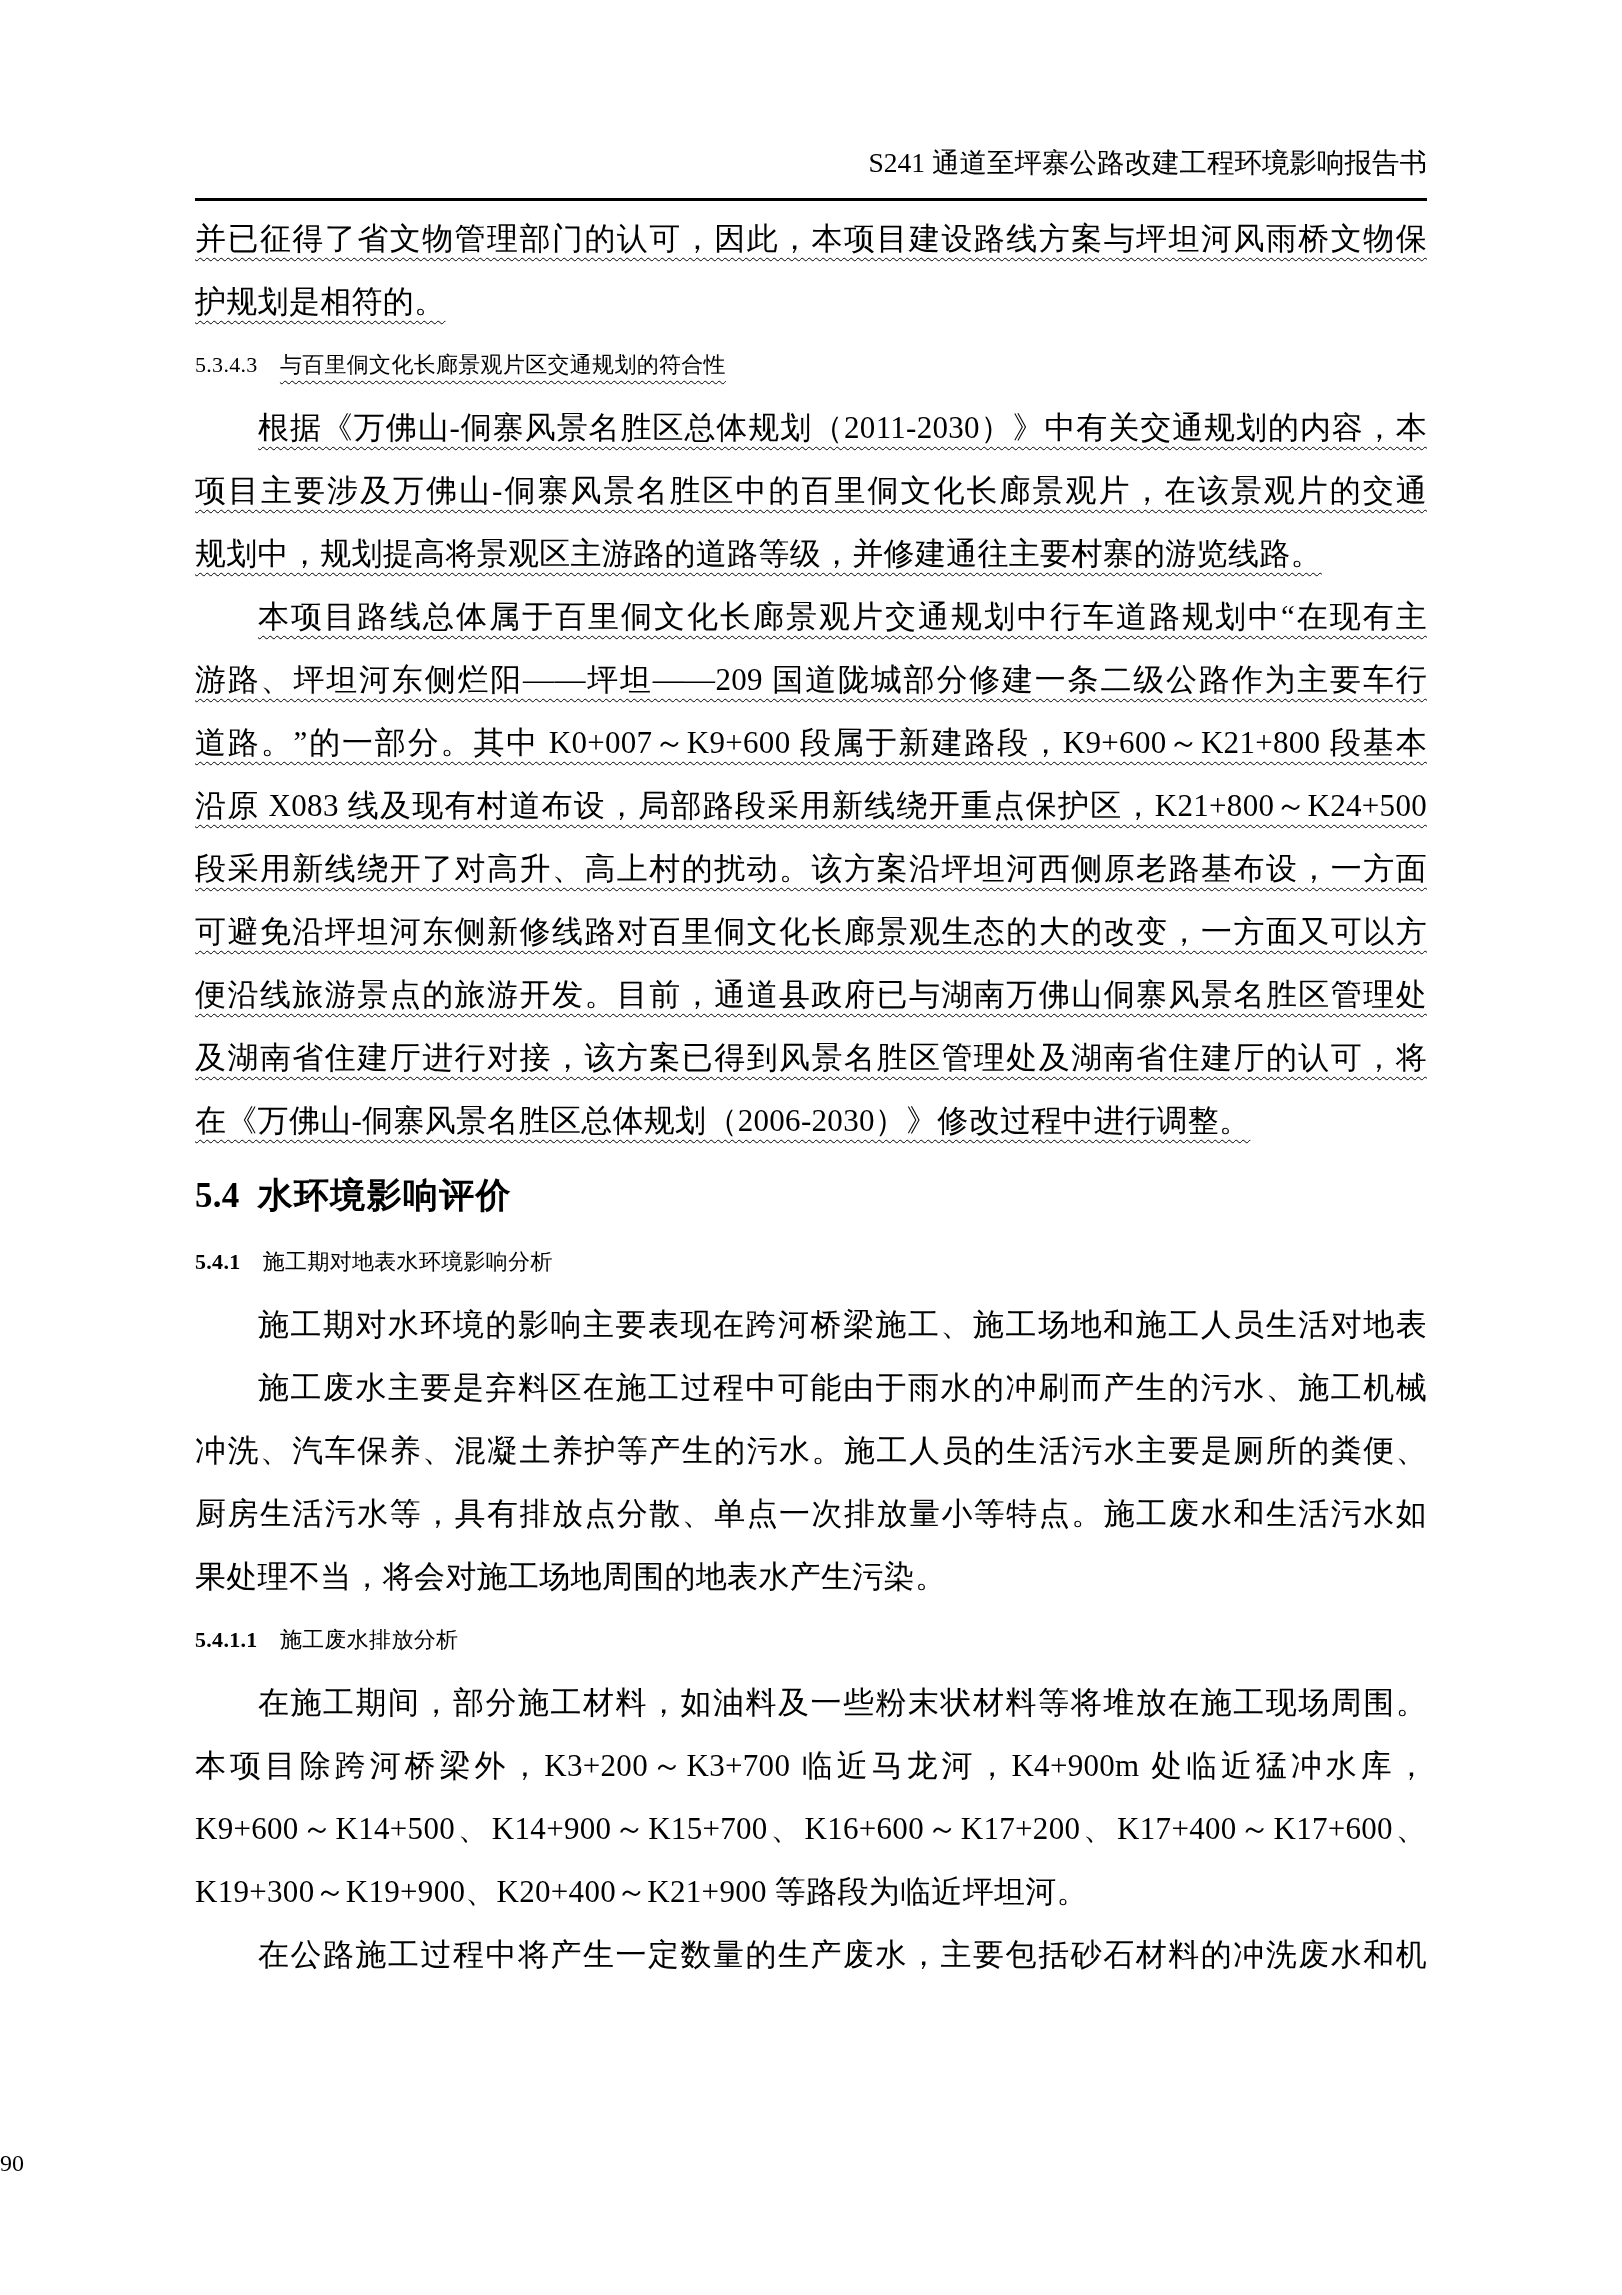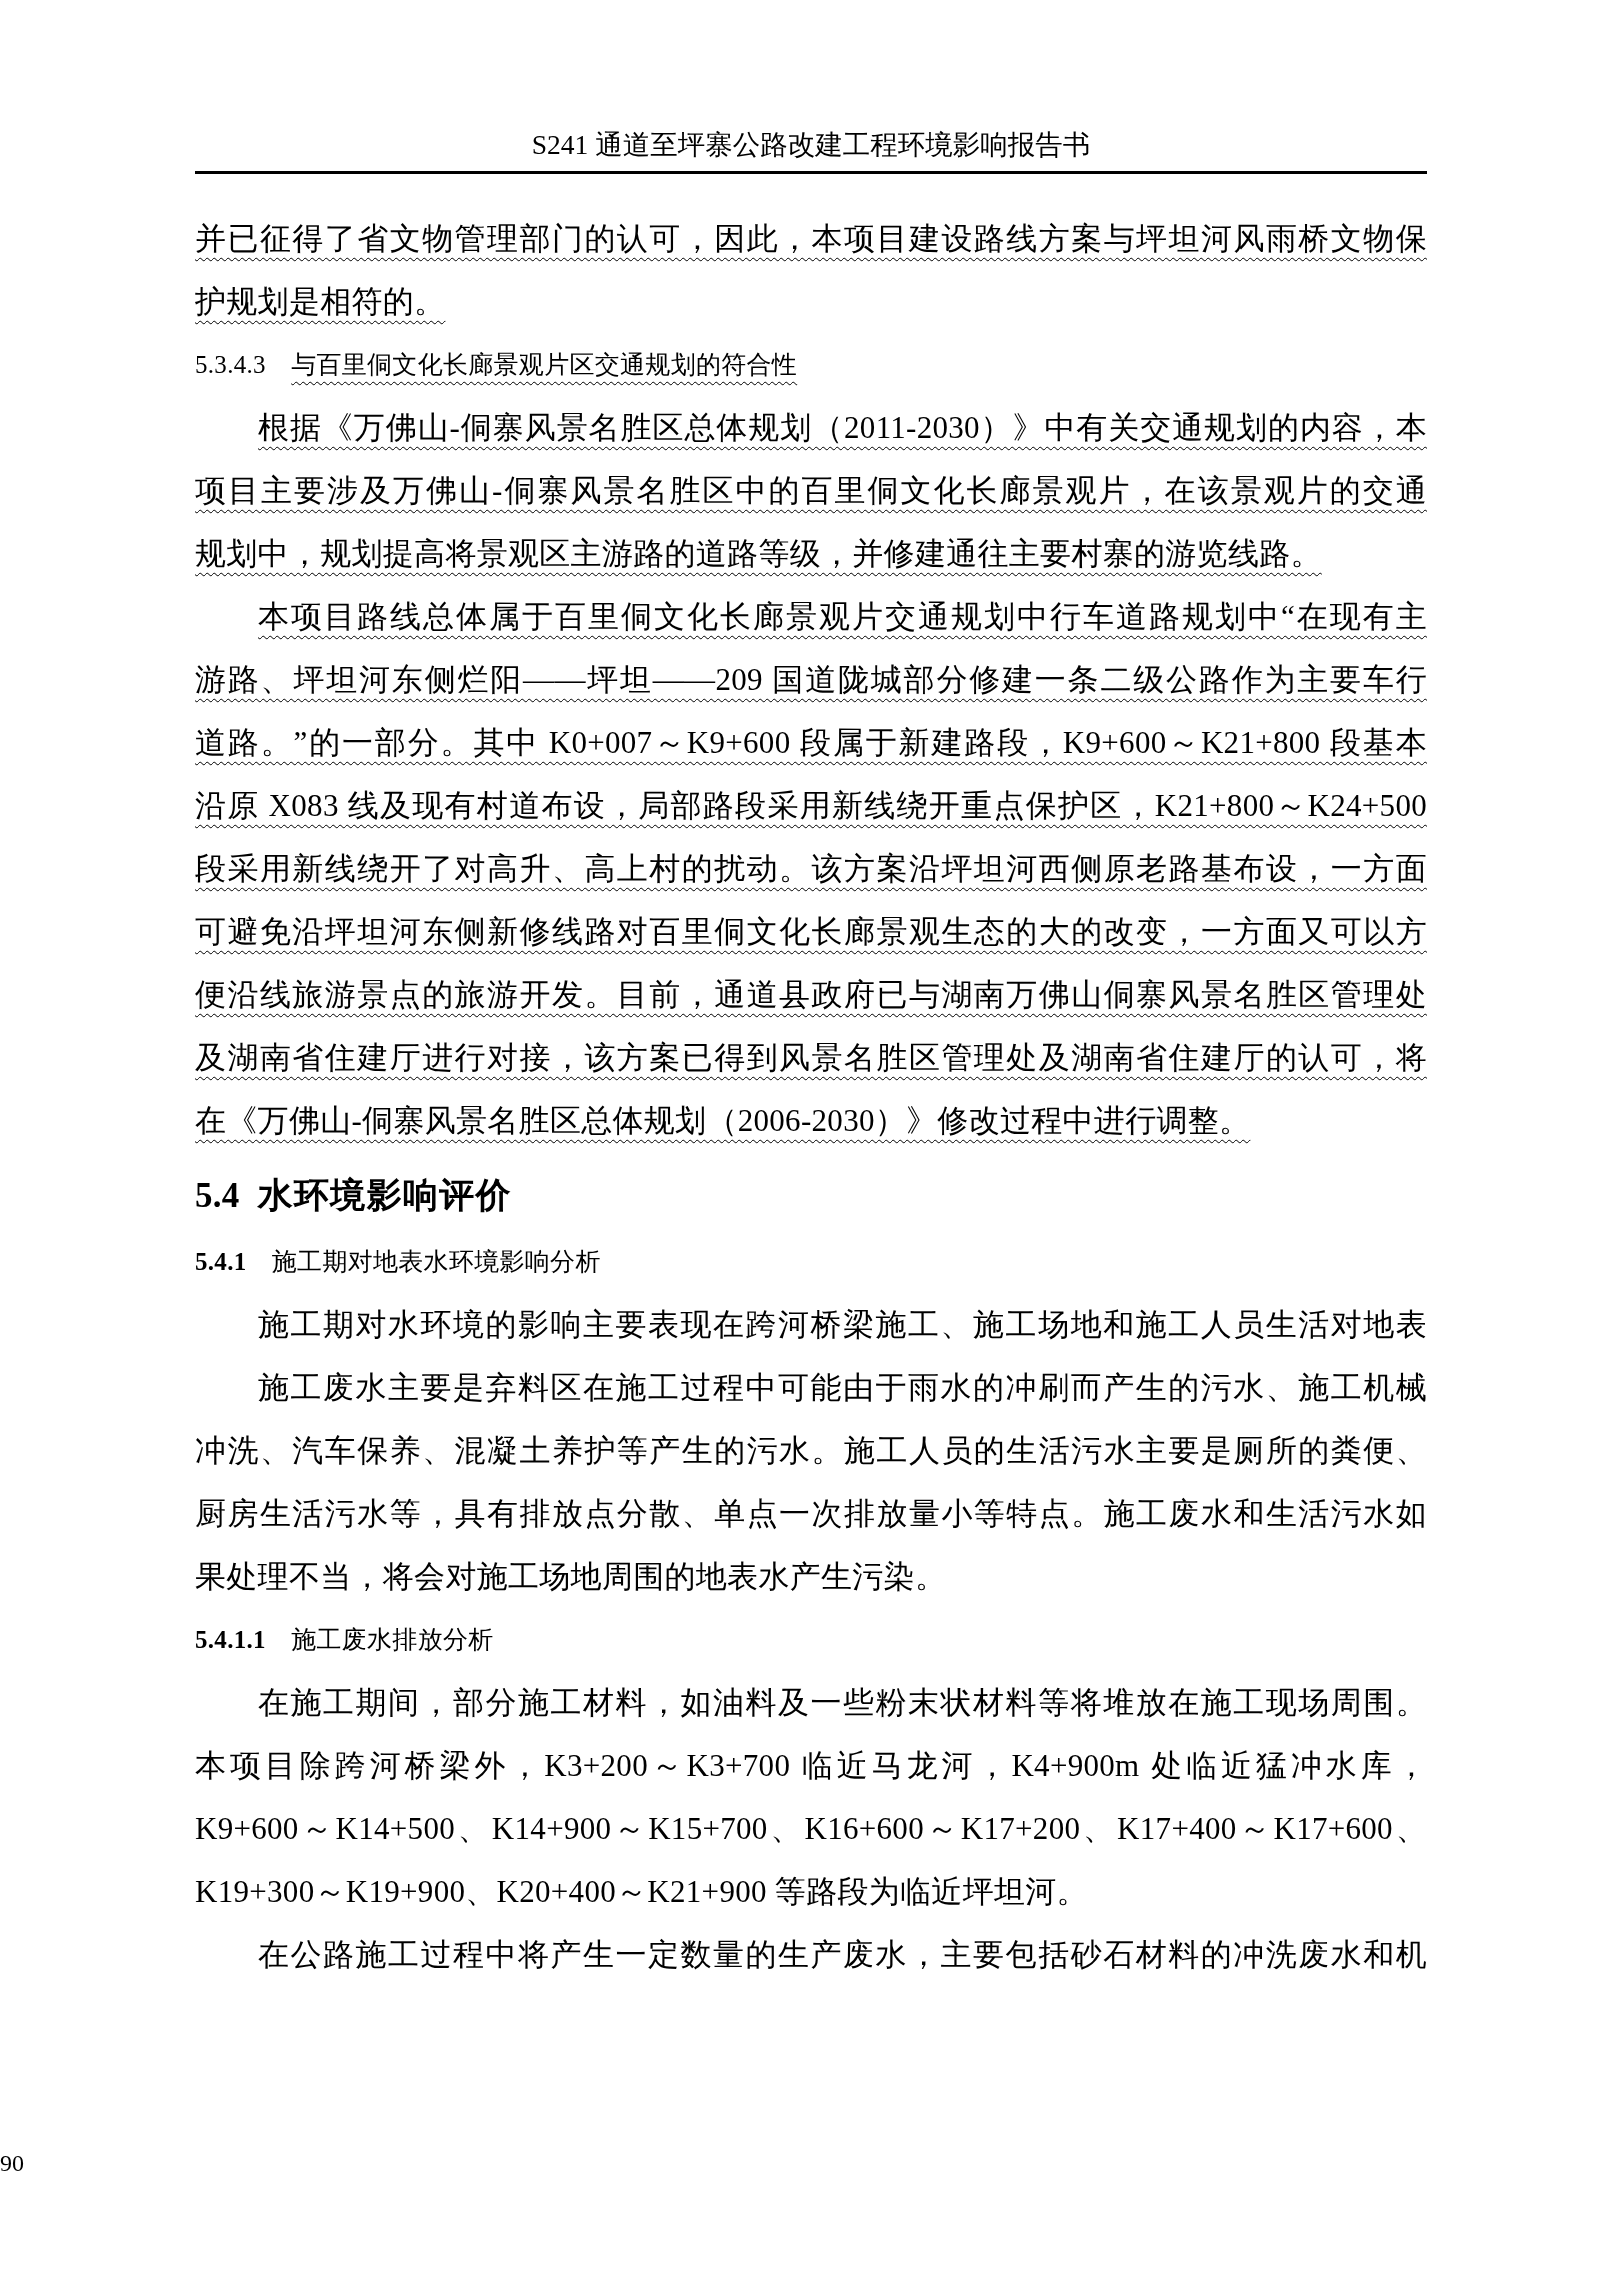--- a/index.html
+++ b/index.html
@@ -6,26 +6,26 @@
   .page {
     position:relative;
     width:1622px; height:2295px;
     background:#ffffff;
     color:#000;
     font-family:"Liberation Serif","DejaVu Serif",serif;
     overflow:hidden;
   }
   .header {
     position:absolute;
-    left:195px; top:128px;
+    left:195px; top:146px;
     width:1232px;
-    text-align:center;
+    text-align:right;
     font-size:27.5px;
     line-height:34px;
-    padding-bottom:9px;
+    padding-bottom:18px;
     border-bottom:3.9px solid #000;
   }
   .content {
     position:absolute;
     left:195px; top:207px;
     width:1232px;
   }
   .line {
     font-size:31px;
     line-height:63px;
@@ -38,21 +38,21 @@
   .wavy {
     text-decoration-line:underline;
     text-decoration-style:wavy;
     text-decoration-color:#000;
     text-decoration-thickness:1.3px;
     text-underline-offset:7.9px;
   }
   .bold { font-weight:bold;margin-top:8px; }
   .h2 { font-size:35px; margin-top:10.5px; margin-bottom:3.9px; }
   .h2 .hei { font-family:"Liberation Sans","DejaVu Sans",sans-serif; letter-spacing:1.3px; }
-  .h3 { font-size:25px; }
+  .h3 { font-size:22px; }
   .footer {
     position:absolute;
     left:0; top:2148px;
     width:100%;
     text-align:left;
     font-size:24px;
     line-height:31px;
   }
 </style>
 </head>

